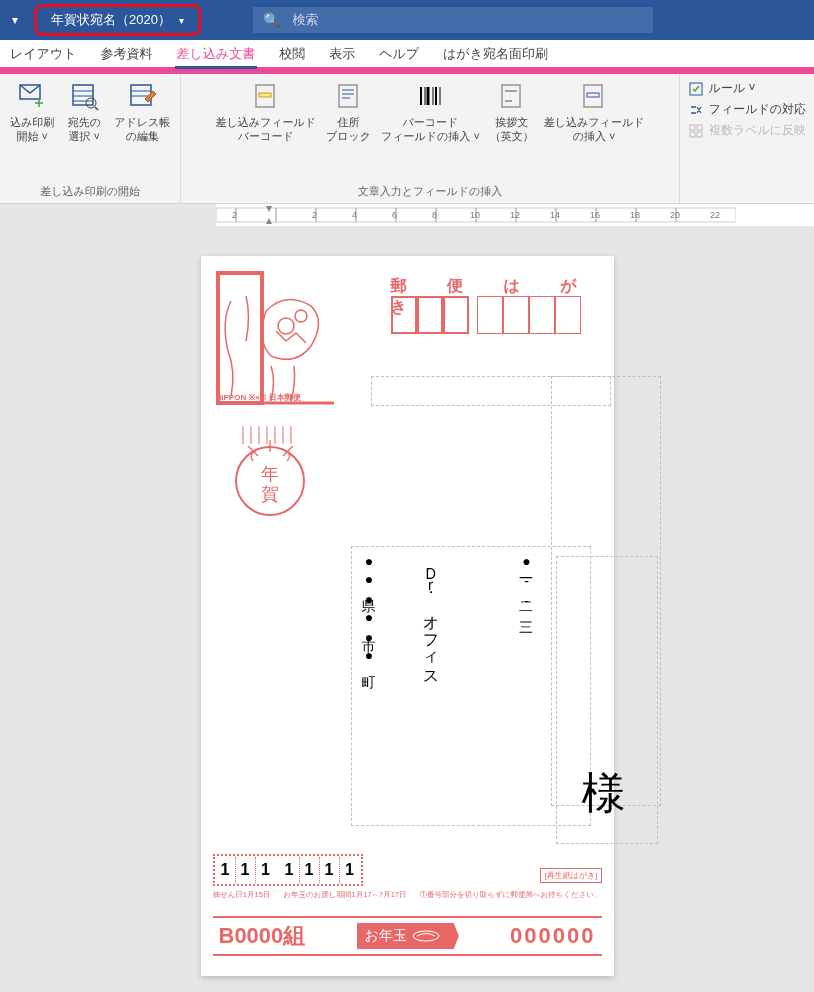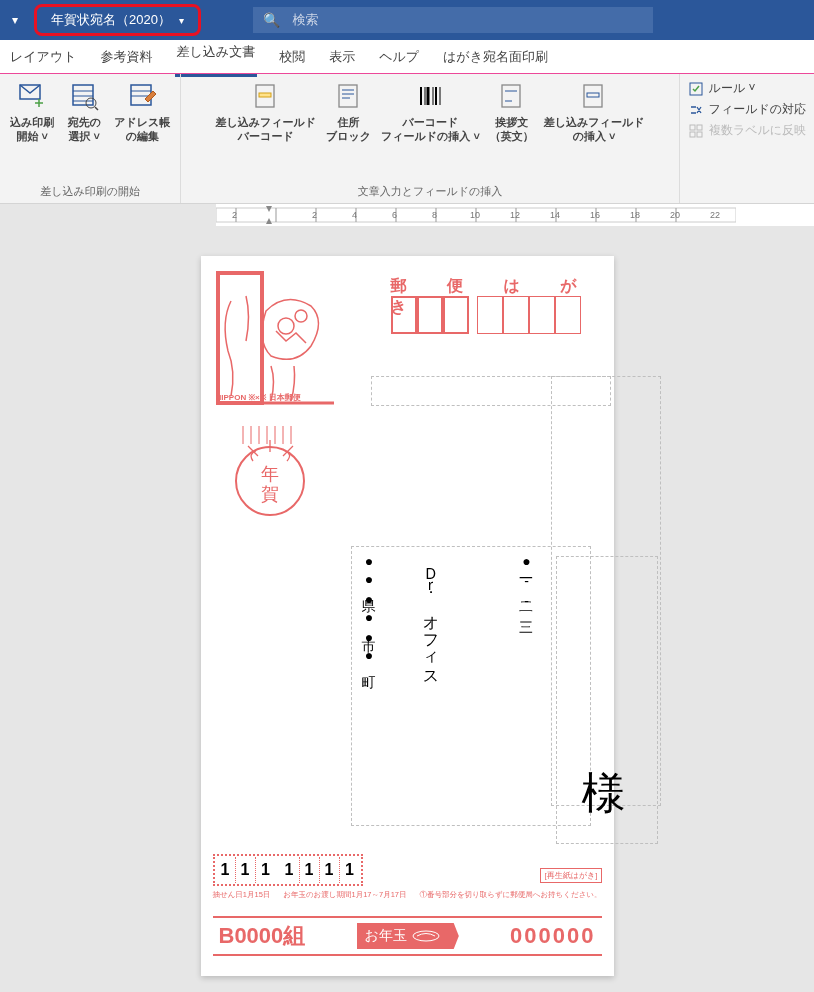--- a/index.html
+++ b/index.html
@@ -6,29 +6,29 @@
 body { background: #e6e6e6; width: 814px; height: 992px; overflow: hidden; }
 
 
 .titlebar { background: #2b579a; height: 40px; display: flex; align-items: center; padding: 0 8px; gap: 12px; }
 .qat-arrow { color: #fff; font-size: 12px; padding: 4px; cursor: pointer; }
 .doc-title-box { border: 3px solid #e81123; border-radius: 8px; padding: 4px 14px; color: #fff; font-size: 13px; display: flex; align-items: center; gap: 8px; }
 .search-box { background: #446ca9; height: 26px; width: 400px; margin-left: 40px; display: flex; align-items: center; padding: 0 10px; color: #cfd8e8; font-size: 13px; }
 .search-box .sicon { margin-right: 12px; font-size: 14px; }
 
 
-.tabstrip { background: #fff; height: 34px; display: flex; align-items: center; padding: 0 8px; gap: 20px; font-size: 13px; color: #444; border-bottom: 1px solid #ec4899; }
+.tabstrip { background: #fff; height: 34px; display: flex; align-items: center; padding: 0 8px; gap: 20px; font-size: 13px; color: #444; border-bottom: 7px solid #ec4899; }
 .tab { padding: 6px 2px; cursor: pointer; }
-.tab.active { color: #404040; border-bottom: 3px solid #2b579a; padding-bottom: 13px; }
+.tab.active { color: #ec4899; border-bottom: 3px solid #2b579a; padding-bottom: 3px; }
 
 
 .ribbon { background: #f3f3f3; height: 130px; display: flex; border-bottom: 1px solid #d4d4d4; }
 .rgroup { border-right: 1px solid #dcdcdc; padding: 4px 6px 2px; display: flex; flex-direction: column; justify-content: space-between; }
 .rgroup-btns { display: flex; gap: 2px; align-items: flex-start; }
-.rbtn { display: flex; flex-direction: column; align-items: center; justify-content: flex-start; padding: 2px 4px; font-size: 11px; color: #444; cursor: pointer; text-align: center; line-height: 1.25; min-width: 48px; font-weight: bold; }
+.rbtn { display: flex; flex-direction: column; align-items: center; justify-content: flex-start; padding: 2px 4px; font-size: 11px; color: #444; cursor: pointer; text-align: center; line-height: 1.25; min-width: 48px; }
 .rbtn .ricon { width: 32px; height: 32px; margin-bottom: 4px; display: flex; align-items: center; justify-content: center; }
 .rgroup-label { font-size: 11px; color: #666; text-align: center; padding: 2px 0; }
 .rside { display: flex; flex-direction: column; gap: 4px; padding: 6px 8px; font-size: 12px; color: #444; }
 .rside-item { display: flex; align-items: center; gap: 5px; cursor: pointer; }
 .rside-item.disabled { color: #bbb; justify-content: space-between; }
 
 
 .ruler { background: #fff; height: 22px; margin-left: 216px; display: flex; align-items: center; position: relative; font-size: 9px; color: #777; overflow: hidden; }
 .ruler span { position: absolute; }
 

